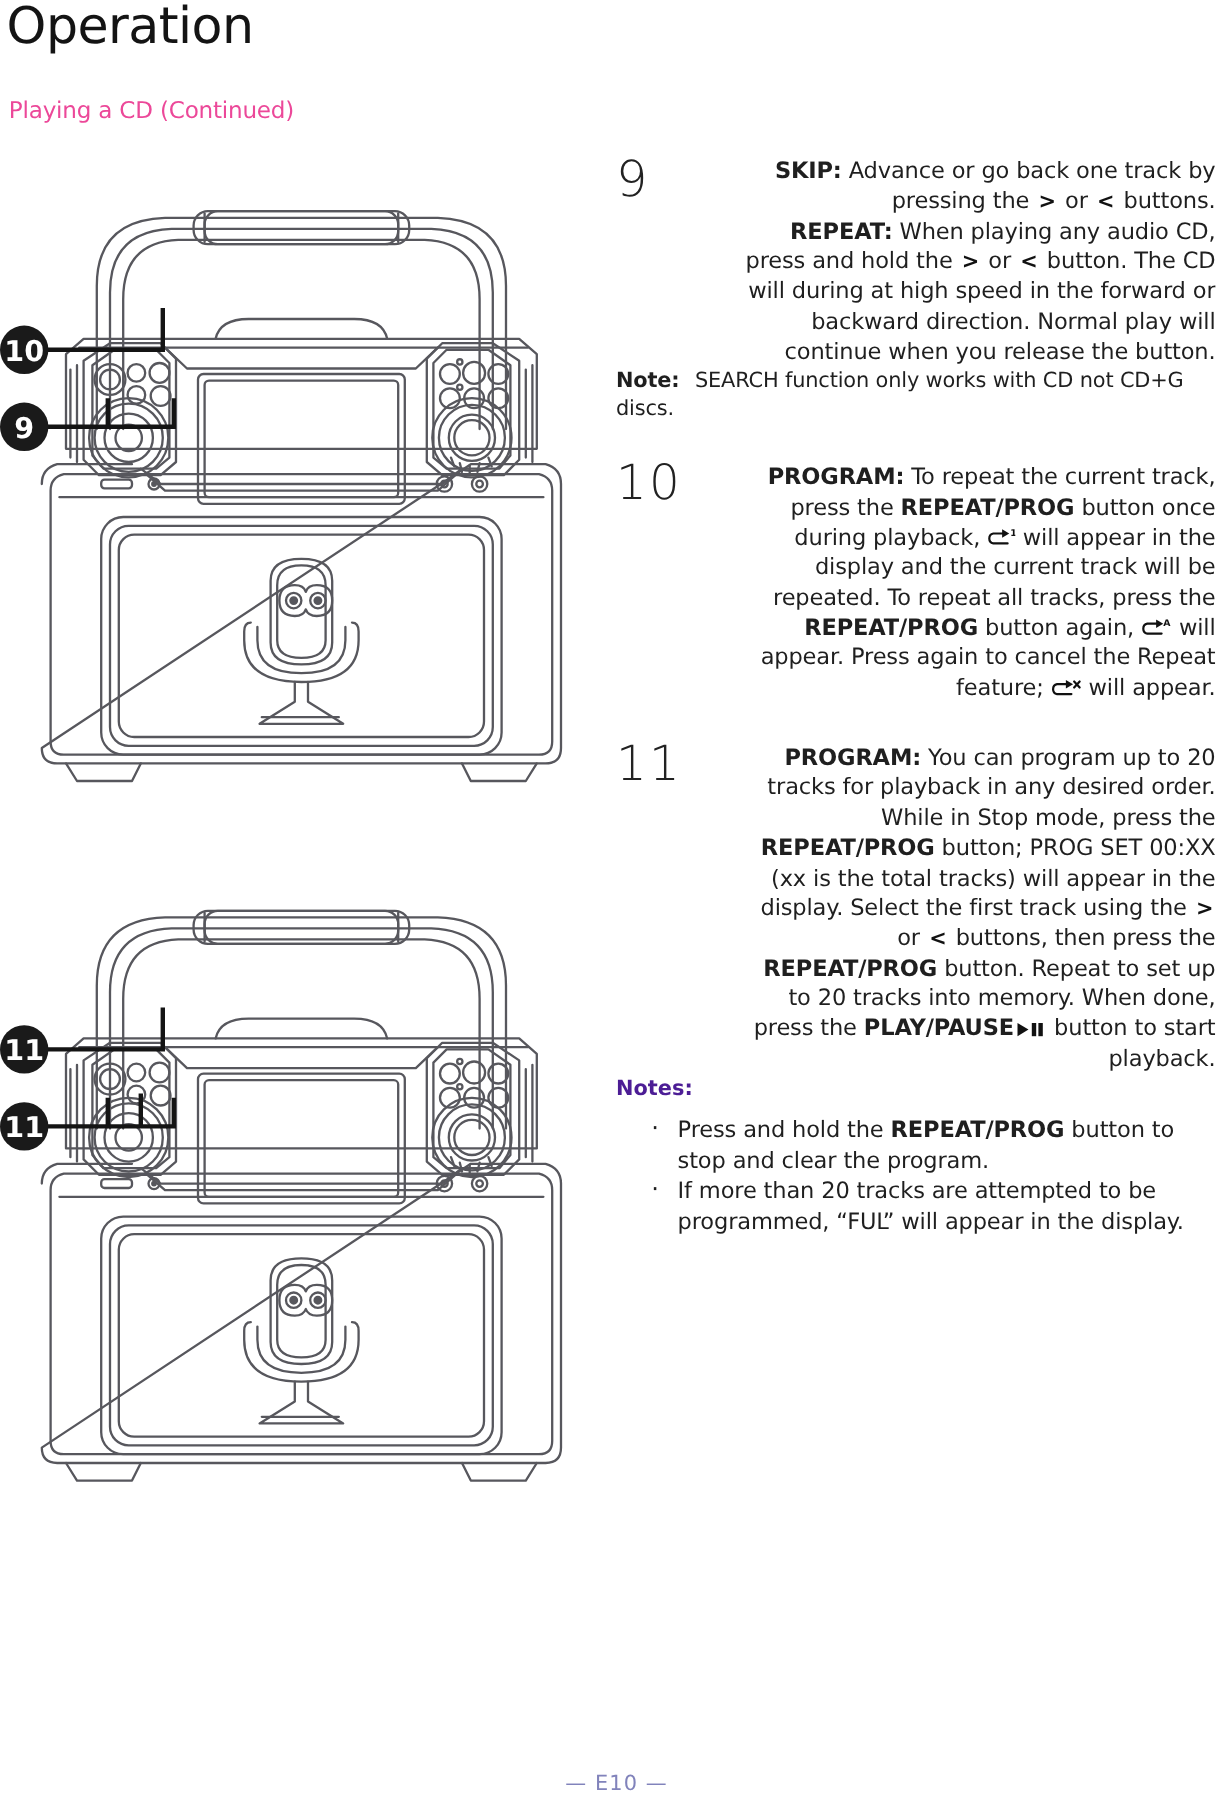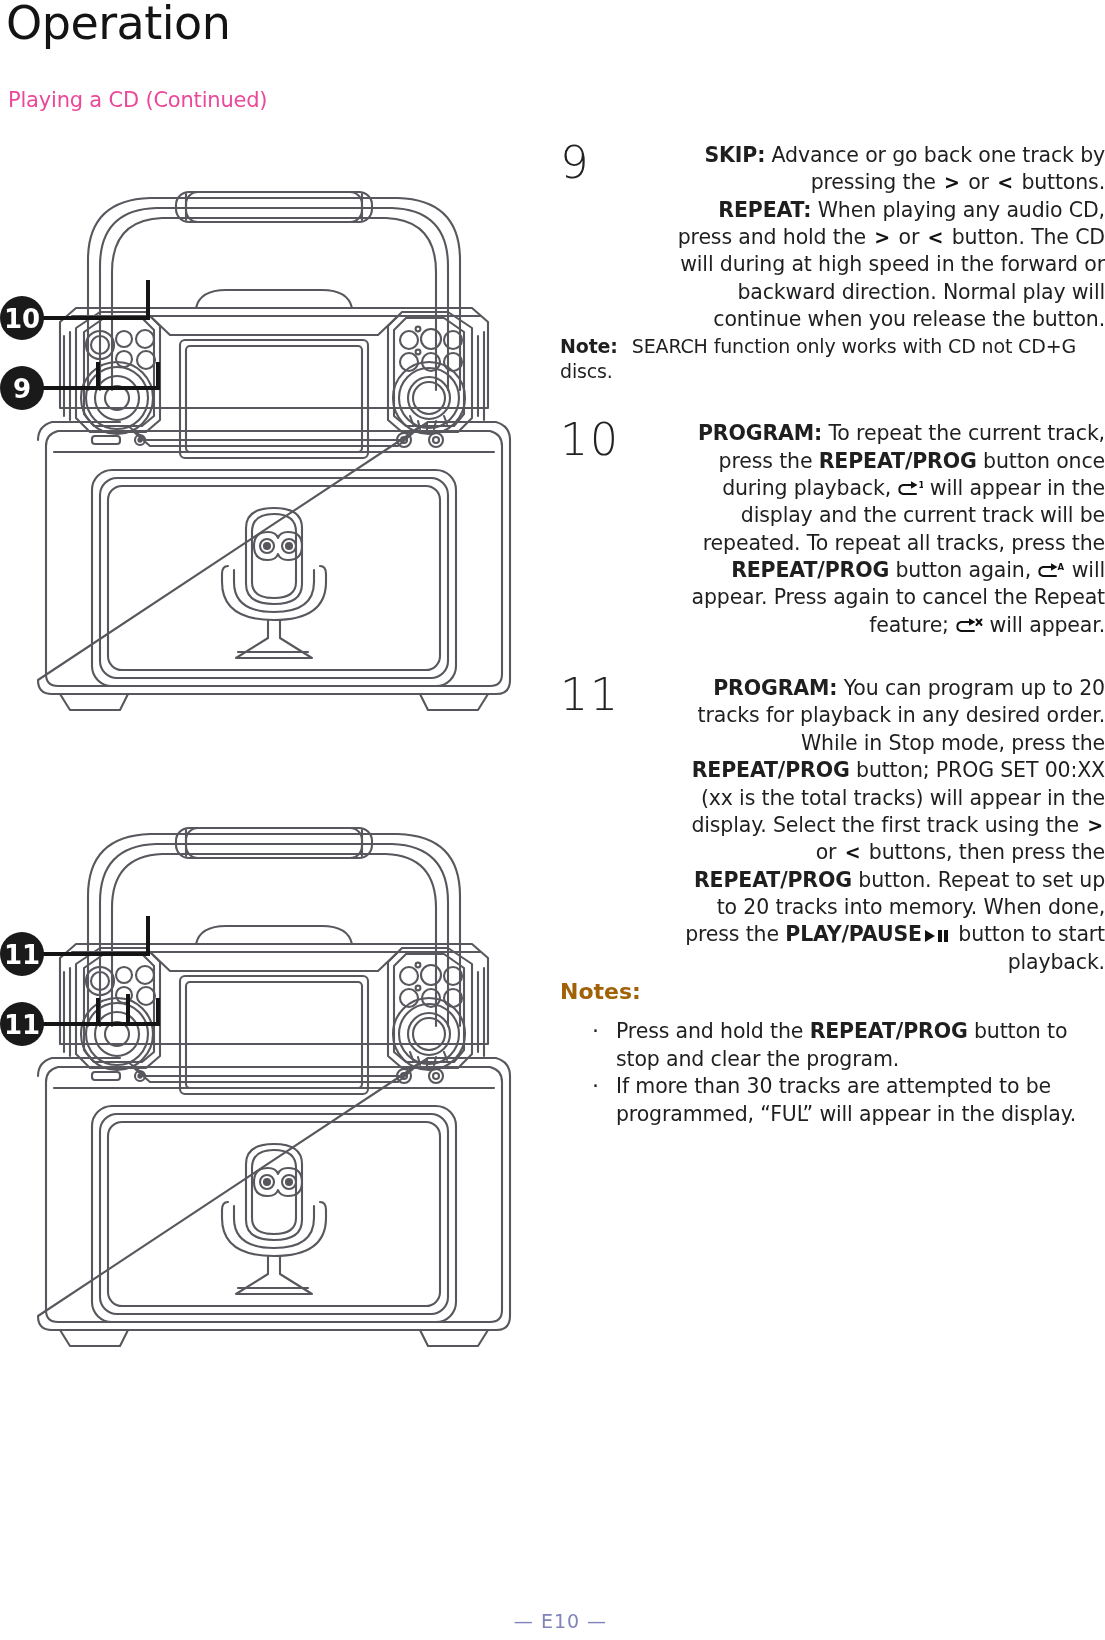--- a/index.html
+++ b/index.html
@@ -92,25 +92,25 @@
     font-size: 19px;
     line-height: 1.335;
     color: #1f1f1f;
     letter-spacing: -0.15px;
     margin-top: 0;
   }
   .note-line .lbl { font-weight: 700; }
   .note-indent { display: inline-block; width: 14px; }
 
   .notes-head {
-    font-size: 22px;
+    font-size: 19px;
     font-weight: 700;
     line-height: 1.335;
     margin-top: 1px;
-    color: #a16207;
+    color: #4c1d95;
   }
   .bullets {
     list-style: none;
     margin: 12px;
     padding: 0;
   }
   .bullets li {
     position: relative;
     padding-left: 44px;
     font-size: 20.5px;
@@ -428,17 +428,17 @@
             <path d="M3 2 L13 8 L3 14 Z" fill="#111"></path>
             <rect x="16" y="2" width="4" height="12" fill="#111"></rect>
             <rect x="22" y="2" width="4" height="12" fill="#111"></rect>
           </svg></span><span> button to start playback.</span>
     </div>
   </div>
 
   <div class="notes-head">Notes:</div>
   <ul class="bullets">
     <li><span>Press and hold the </span><b>REPEAT/PROG</b><span> button to stop and clear the program.</span></li>
-    <li><span>If more than 30 tracks are attempted to be programmed, “FUL” will appear in the display.</span></li>
+    <li><span>If more than 20 tracks are attempted to be programmed, “FUL” will appear in the display.</span></li>
   </ul>
 </div>
 
 <div class="footer">— E10 —</div>
 
 </body></html>

